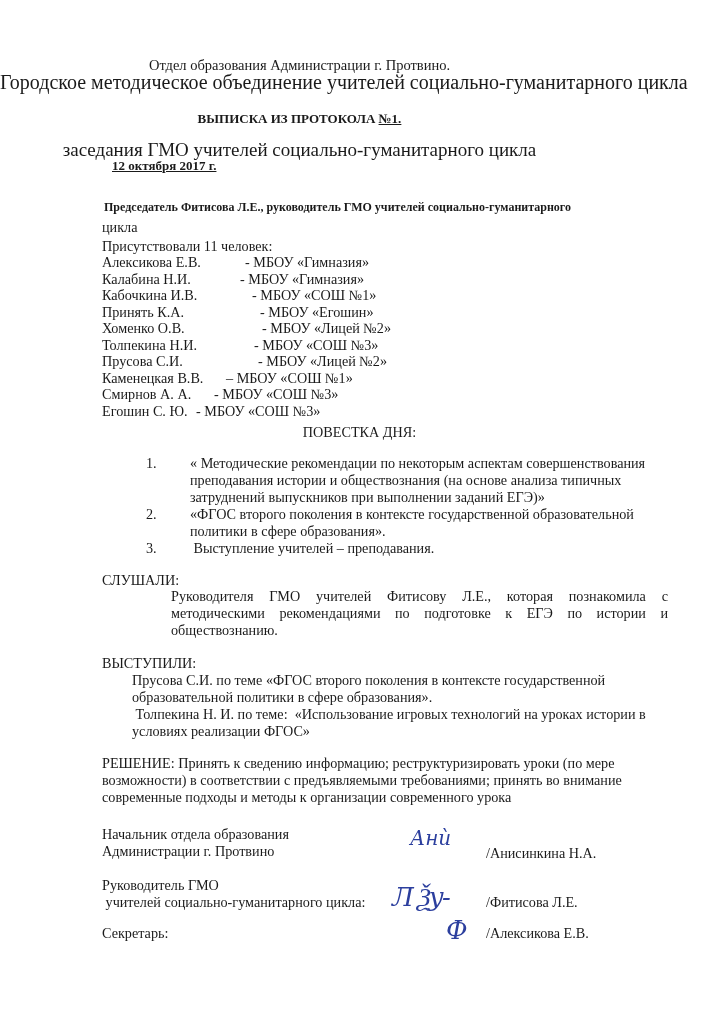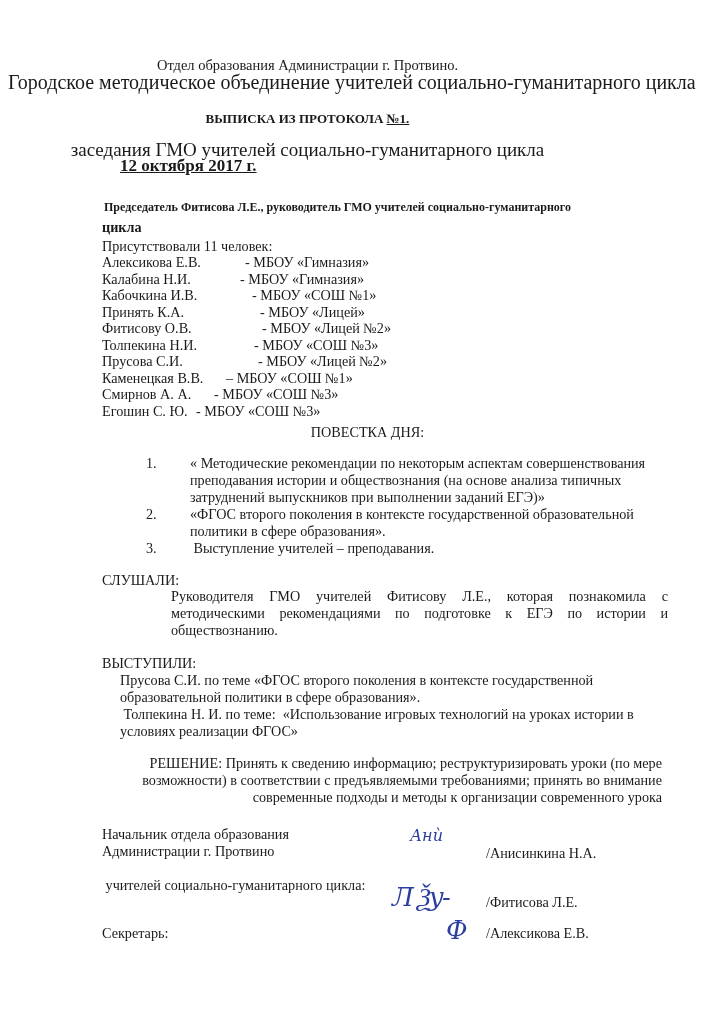--- a/index.html
+++ b/index.html
@@ -2,51 +2,51 @@
 <html><head>
   <meta charset="utf-8">
   <style>
     html, body { margin: 0; padding: 0; background: #ffffff; }
     body {
       width: 725px; height: 1024px; position: relative; overflow: hidden;
       font-family: "Liberation Serif", "DejaVu Serif", serif;
       color: #1a1a1a; font-size: 14.2px;
     }
     .abs { position: absolute; white-space: nowrap; }
-    .center { left: 0; width: 599px; text-align: center; margin-left: 8px; }
+    .center { left: 0; width: 599px; text-align: center; }
     .line { line-height: 17px; }
     .bold { font-weight: bold; }
     .ul { text-decoration: underline; }
     .header1 { top: 57px; font-size: 14.5px; }
     .header2 { top: 74px; font-size: 20px; }
     .title { top: 110px; font-size: 13px; }
     .subtitle { top: 141px; font-size: 19px; }
-    .date { top: 157px; left: 120px; font-size: 17px; }
+    .date { top: 157px; left: 112px; font-size: 13px; }
 
     .chair { top: 199px; left: 104px; font-size: 12px; font-weight: bold; }
-    .chair2 { top: 219px; left: 102px; font-weight: bold; }
+    .chair2 { top: 219px; left: 102px; }
     .present { top: 238px; left: 102px; }
     .attendees { top: 254px; left: 102px; }
     .attendee { height: 16.5px; line-height: 16.5px; display: flex; }
     .attendee .name { display: inline-block; }
     .attendee .org { display: inline-block; }
 
     .agenda-title { top: 424px; }
     .agenda { top: 455px; left: 146px; width: 540px; }
     .agenda-item { display: flex; line-height: 17px; }
     .agenda-item .num { width: 44px; flex: none; }
     .agenda-item .txt { white-space: normal; width: 480px; }
 
     .heard-label { top: 572px; left: 102px; }
     .heard-text { top: 588px; left: 171px; width: 497px; white-space: normal; text-align: justify; line-height: 17px; }
 
     .spoke-label { top: 655px; left: 102px; }
-    .spoke { top: 672px; left: 120px; width: 560px; white-space: normal; line-height: 17px; }
+    .spoke { top: 672px; left: 132px; width: 560px; white-space: normal; line-height: 17px; }
 
-    .decision { top: 755px; left: 102px; width: 560px; white-space: normal; line-height: 17px; text-align: right; }
+    .decision { top: 755px; left: 102px; width: 560px; white-space: normal; line-height: 17px; }
 
     .sig-block { left: 102px; line-height: 17px; }
     .sig-name { left: 486px; }
     .signature { color: #2c3f9e; font-family: "DejaVu Serif", serif; font-style: italic; }
   </style>
 </head>
 <body>
 
 <div>
 
@@ -71,24 +71,24 @@
     <div class="attendee">
         <span class="name" style="width:138px">Калабина Н.И.</span>
         <span class="org">-  МБОУ «Гимназия»</span>
       </div>
     <div class="attendee">
         <span class="name" style="width:150px">Кабочкина И.В.</span>
         <span class="org">- МБОУ «СОШ №1»</span>
       </div>
     <div class="attendee">
         <span class="name" style="width:158px">Принять К.А.</span>
-        <span class="org">- МБОУ «Лицей»</span>
+        <span class="org">- МБОУ «Егошин»</span>
       </div>
     <div class="attendee">
-        <span class="name" style="width:160px">Фитисову О.В.</span>
+        <span class="name" style="width:160px">Хоменко О.В.</span>
         <span class="org">- МБОУ «Лицей №2»</span>
       </div>
     <div class="attendee">
         <span class="name" style="width:152px">Толпекина Н.И.</span>
         <span class="org">-  МБОУ «СОШ №3»</span>
       </div>
     <div class="attendee">
         <span class="name" style="width:156px">Прусова С.И.</span>
         <span class="org">- МБОУ «Лицей №2»</span>
       </div>
@@ -131,24 +131,25 @@
     <div>Прусова С.И. по теме «ФГОС второго поколения в контексте государственной образовательной политики в сфере образования».</div>
     <div style="white-space:pre-wrap"> Толпекина Н. И. по теме:  «Использование игровых технологий на уроках истории в условиях реализации ФГОС»</div>
   </div>
 
   <div class="abs decision">РЕШЕНИЕ: Принять к сведению информацию; реструктуризировать уроки (по мере возможности) в соответствии с предъявляемыми требованиями; принять  во внимание современные подходы и методы к организации современного урока</div>
 
   <div class="abs sig-block" style="top:826px">
     <div>Начальник отдела образования</div>
     <div>Администрации г. Протвино</div>
   </div>
-  <div class="abs signature" style="top:826px; left:410px; font-size:16px;">Анѝ</div>
+  <div class="abs signature" style="top:826px; left:410px; font-size:20px;">Анѝ</div>
   <div class="abs sig-name line" style="top:845px">/Анисинкина  Н.А.</div>
 
   <div class="abs sig-block" style="top:877px">
+    <div>Руководитель ГМО</div>
     <div style="white-space:pre"> учителей социально-гуманитарного цикла:</div>
   </div>
   <div class="abs signature" style="top:882px; left:392px; font-size:26px; letter-spacing:-2px;text-align:right;">Л Ѯу-</div>
   <div class="abs sig-name line" style="top:894px">/Фитисова Л.Е.</div>
 
   <div class="abs sig-block" style="top:925px">
     <div>Секретарь:</div>
   </div>
   <div class="abs signature" style="top:915px; left:446px; font-size:26px;">Ф</div>
   <div class="abs sig-name line" style="top:925px">/Алексикова Е.В.</div>

